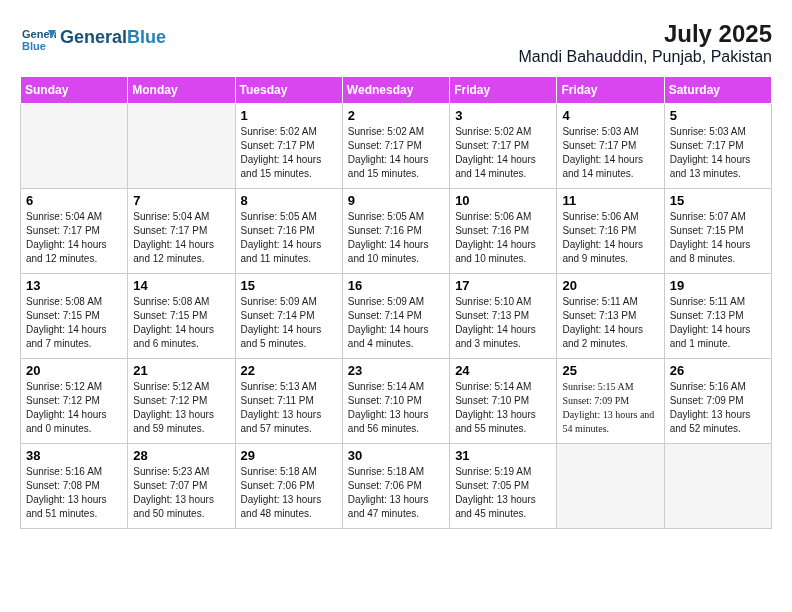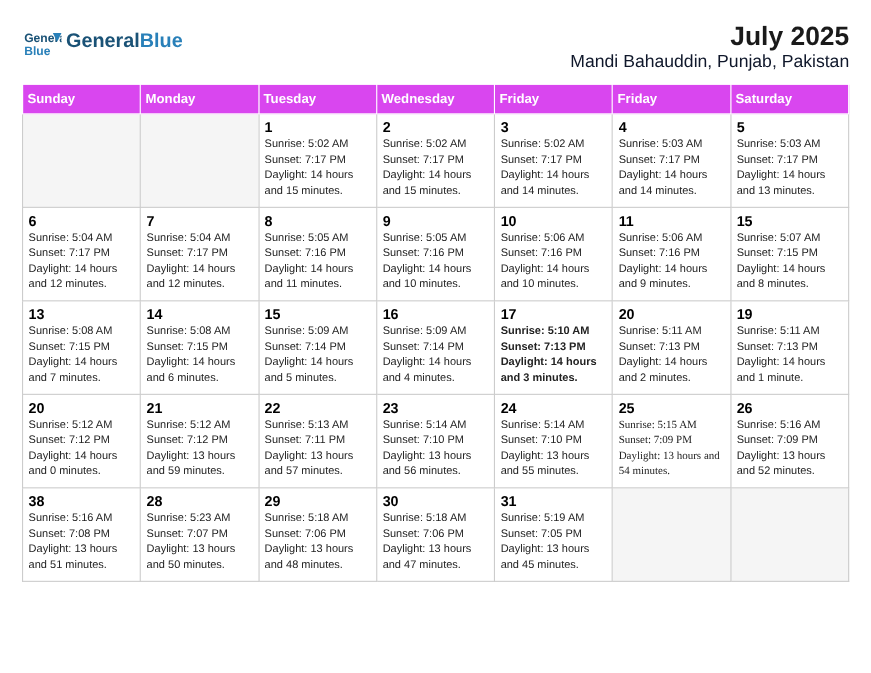--- a/index.html
+++ b/index.html
@@ -219,21 +219,21 @@
 Daylight: 14 hours and 5 minutes.</div>
         </td>
         <td>
           <div class="day-num">16</div>
           <div class="day-info" style="white-space: pre-line;">Sunrise: 5:09 AM
 Sunset: 7:14 PM
 Daylight: 14 hours and 4 minutes.</div>
         </td>
         <td>
           <div class="day-num">17</div>
-          <div class="day-info" style="white-space: pre-line; font-weight: bold;">Sunrise: 5:10 AM
+          <div class="day-info" style="white-space: pre-line;">Sunrise: 5:10 AM
 Sunset: 7:13 PM
 Daylight: 14 hours and 3 minutes.</div>
         </td>
         <td>
           <div class="day-num">20</div>
           <div class="day-info" style="white-space: pre-line;">Sunrise: 5:11 AM
 Sunset: 7:13 PM
 Daylight: 14 hours and 2 minutes.</div>
         </td>
         <td>

